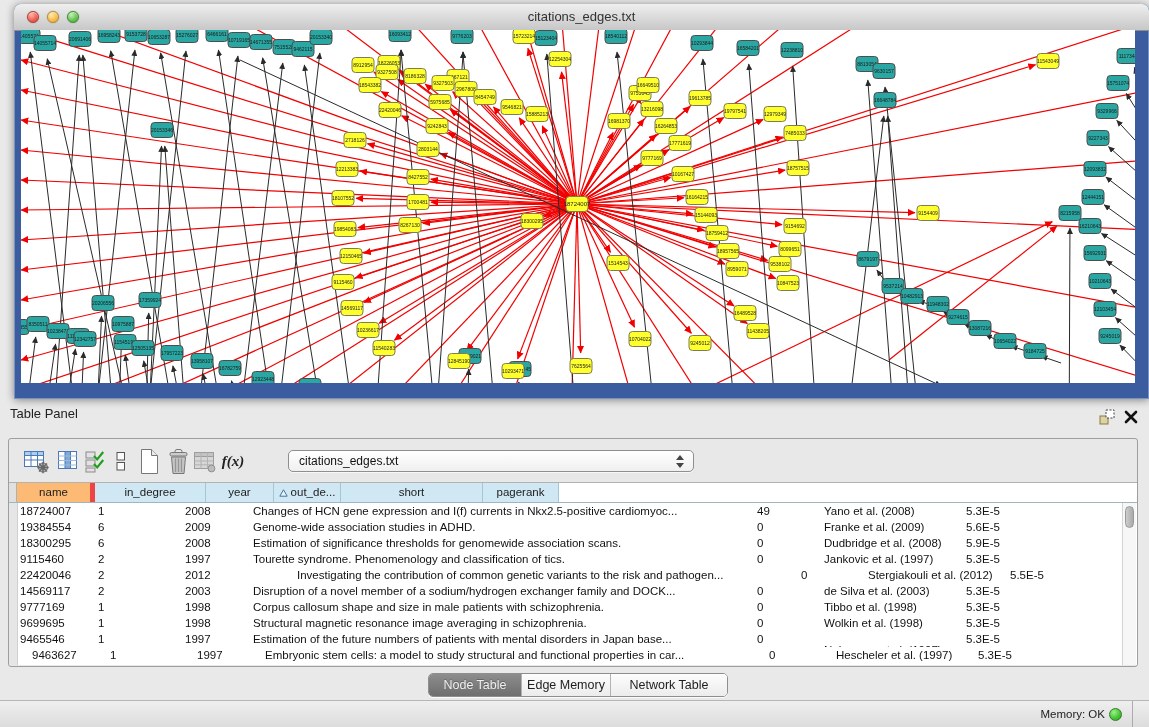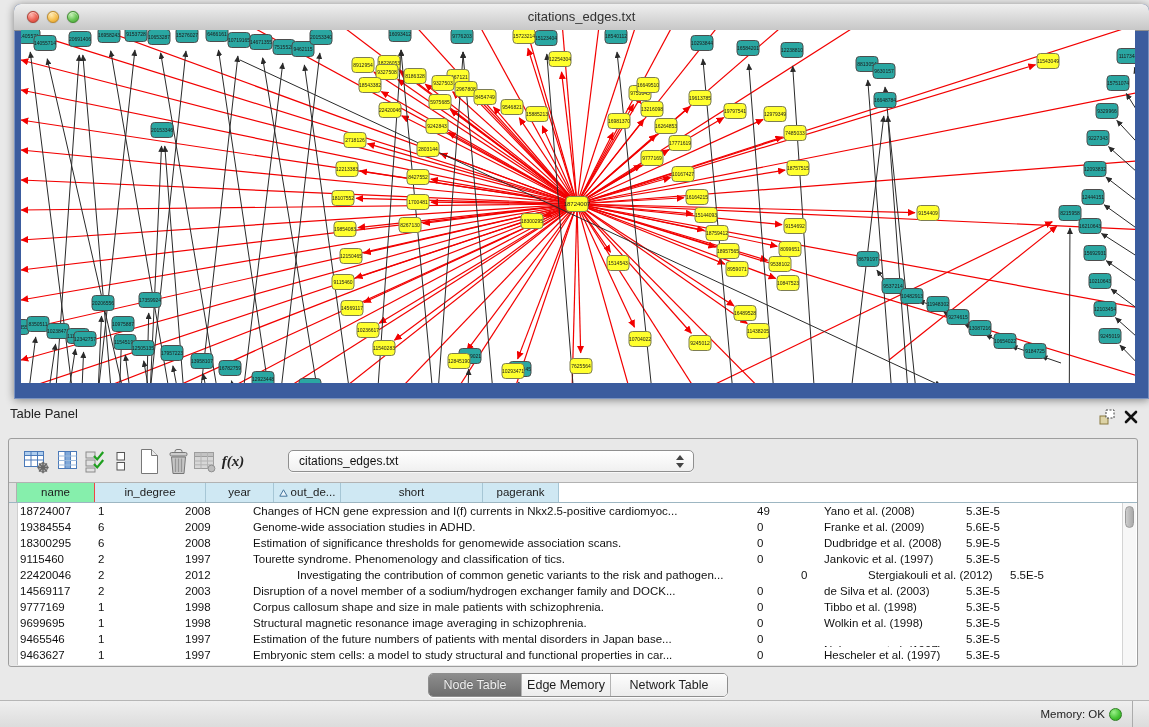--- a/index.html
+++ b/index.html
@@ -59,21 +59,21 @@
   .thead{
     position:absolute;left:0;top:43px;width:100%;height:21px;display:flex;
     border-top:1px solid #b2b2b2;border-bottom:1px solid #9db6c2;box-sizing:border-box;background:#fff;
   }
   .rowhdr{width:8px;background:#e0e0e0;border-right:1px solid #b0b0b0;box-sizing:border-box;}
   .th{
     background:#cfe8f3;border-right:1px solid #a6c6d5;box-sizing:border-box;
     font-size:11.5px;color:#1c1c1c;text-align:center;line-height:19px;
     display:flex;align-items:center;justify-content:center;gap:3px;overflow:hidden;white-space:nowrap;
   }
-  .th.first{background:#86efac;border-right:1px solid #ef4444;}
+  .th.first{background:#fdba74;border-right:5px solid #ef4444;}
   .th-fill{flex:1;background:#ffffff;}
   .tbody{
     position:absolute;left:0;top:64px;width:100%;bottom:1px;background:#ffffff;overflow:hidden;
   }
   .tbody .strip{position:absolute;left:0;top:0;bottom:0;width:8px;background:#e6e6e6;border-right:1px solid #cfcfcf;}
   .tr{display:flex;height:16px;line-height:16px;font-size:11.5px;color:#111;}
   .td{padding-left:3px;box-sizing:border-box;overflow:hidden;white-space:nowrap;}
   .vscroll{
     position:absolute;right:1px;top:64px;bottom:1px;width:14px;
     background:#f7f7f7;border-left:1px solid #d4d4d4;box-sizing:border-box;
@@ -991,21 +991,21 @@
       </div>
       <div class="tr" style="margin-left: 8px;">
         <div class="td" style="width: 78px;">9465546</div>
         <div class="td" style="width: 87px;">1</div>
         <div class="td" style="width: 68px;">1997</div>
         <div class="td" style="width: 504px;">Estimation of the future numbers of patients with mental disorders in Japan base...</div>
         <div class="td" style="width: 67px;">0</div>
         <div class="td" style="width: 142px; margin-top: 11px;">Nakamura et al. (1997)</div>
         <div class="td" style="width: 76px;">5.3E-5</div>
       </div>
-      <div class="tr" style="margin-left: 8px; align-items: flex-end;">
+      <div class="tr" style="margin-left: 20px; align-items: flex-end;">
         <div class="td" style="width: 78px;">9463627</div>
         <div class="td" style="width: 87px;">1</div>
         <div class="td" style="width: 68px;">1997</div>
         <div class="td" style="width: 504px;">Embryonic stem cells: a model to study structural and functional properties in car...</div>
         <div class="td" style="width: 67px;">0</div>
         <div class="td" style="width: 142px;">Hescheler et al. (1997)</div>
         <div class="td" style="width: 76px;">5.3E-5</div>
       </div>
     </div>
 

